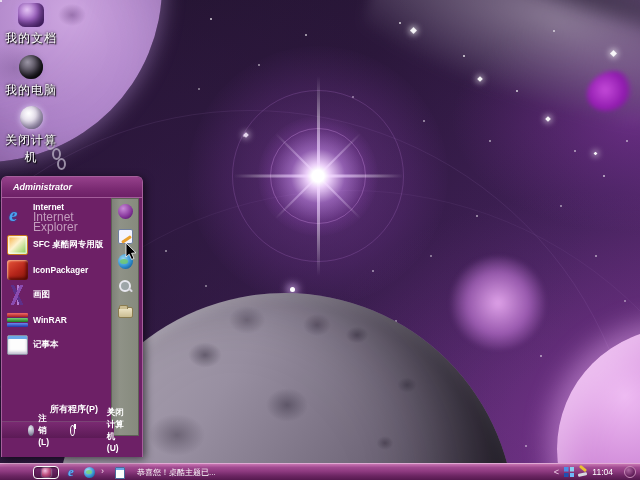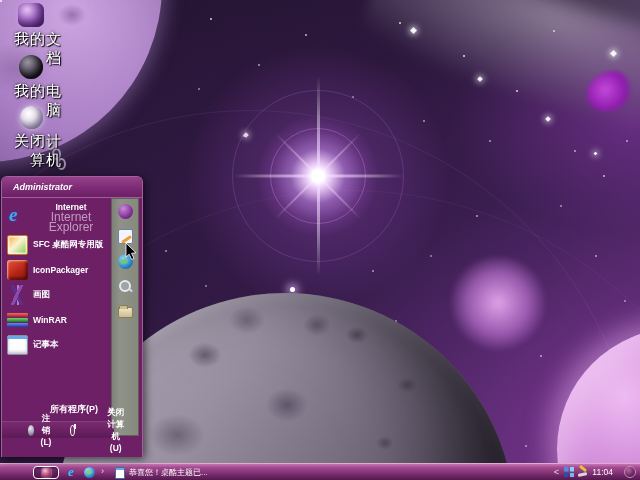--- a/index.html
+++ b/index.html
@@ -86,40 +86,40 @@
   .rayD1{transform:rotate(45deg);height:120px;top:-60px;opacity:.8;width:2px;}
   .rayD2{transform:rotate(-45deg);height:120px;top:-60px;opacity:.8;width:2px;}
   .ring1{left:-48px;top:-48px;width:96px;height:96px;border-radius:50%;border:1px solid rgba(232,175,250,.32);}
   .ring2{left:-86px;top:-86px;width:172px;height:172px;border-radius:50%;border:1px solid rgba(205,135,235,.2);}
   .chain-bit{left:44px;top:138px;width:26px;height:34px;}
   .chain-bit i{position:absolute;display:block;border:2px solid rgba(190,180,200,.75);border-radius:50%;width:9px;height:12px;}
   .chain-bit i:nth-child(1){left:2px;top:0;} .chain-bit i:nth-child(2){left:8px;top:10px;}
   .chain-bit i:nth-child(3){left:13px;top:20px;}
 
   
-  .desk-icon{width:62px;text-align:right;color:#fff;font-size:15px;cursor:default;}
+  .desk-icon{width:62px;text-align:center;color:#fff;font-size:12px;cursor:default;}
   .desk-icon .glyph{width:26px;height:24px;margin:0 auto 3px;}
   .desk-icon .lbl{text-shadow:1px 1px 1px #000, 0 0 3px #000;letter-spacing:1px;}
   .g-docs{border-radius:7px;background:radial-gradient(circle at 35% 28%,#e2c2f2 0%,#a468c8 45%,#5b2a80 90%);
     box-shadow:0 0 6px rgba(200,150,240,.7), inset -4px -4px 8px rgba(30,10,50,.6);}
   .g-comp{width:24px;height:24px;border-radius:50%;margin:0 auto 3px;
     background:radial-gradient(circle at 36% 30%, #9a94a4 0%, #57515f 40%, #17131d 85%);
     box-shadow:0 0 5px rgba(160,130,190,.5), inset -3px -3px 6px rgba(0,0,0,.8);}
   .g-net{width:23px;height:23px;border-radius:50%;margin:0 auto 3px;
     background:radial-gradient(circle at 38% 32%, #ffffff 0%, #e8e2ee 35%, #b3a9c4 70%, #776d8a 95%);
     box-shadow:0 0 6px rgba(230,220,250,.8), inset -3px -3px 6px rgba(60,50,80,.5);}
 
   
   .startmenu{left:1px;top:176px;width:142px;height:281px;z-index:30;
     background:#6d2066;border:1px solid #a55f9b;border-bottom:none;border-radius:6px 6px 0 0;
     box-shadow:2px 2px 8px rgba(0,0,0,.6);color:#fff;}
   .sm-header{height:21px;line-height:21px;padding-left:11px;font-size:9px;font-weight:bold;font-style:italic;
     border-radius:5px 5px 0 0;background:linear-gradient(#96418b,#7a2a72 60%,#6d2066);
     border-bottom:1px solid rgba(255,255,255,.15);}
-  .sm-body{position:relative;height:240px;text-align:center;}
+  .sm-body{position:relative;height:240px;}
   .sm-items{position:absolute;left:5px;top:3px;width:102px;display:flex;flex-direction:column;}
   .sm-item{display:flex;align-items:center;height:25px;cursor:pointer;}
   .sm-item.first{height:31px;}
   .sm-ic{width:21px;height:20px;margin-right:5px;flex:0 0 21px;position:relative;}
   .sm-text{line-height:10px;}
   .sm-label{font-size:8.5px;font-weight:bold;white-space:nowrap;}
   .sm-sub{font-size:12px;color:#c39cbd;}
   .ic-ie::before{content:"e";font-family:"Liberation Serif",serif;font-style:italic;font-weight:bold;
     font-size:19px;color:#4aa3f0;text-shadow:0 0 2px #1a5fb0;position:absolute;left:2px;top:-3px;}
   .ic-sfc{background:linear-gradient(135deg,#f6a93b 0%,#fdf3d0 45%,#7ec850 100%);border:1px solid #c87820;border-radius:2px;
@@ -183,21 +183,21 @@
     background:radial-gradient(circle at 35% 30%, #f0c0e0 0%, #c05080 50%, #702050 95%);
     box-shadow:0 0 2px #fff;}
   .ql-ie{position:absolute;left:64px;top:1px;width:14px;height:14px;cursor:pointer;
     font-family:"Liberation Serif",serif;font-style:italic;font-weight:bold;font-size:13px;color:#5ab0f5;
     text-shadow:0 0 2px #1a5fb0;line-height:14px;text-align:center;}
   .ql-globe{position:absolute;left:84px;top:3px;width:11px;height:11px;border-radius:50%;cursor:pointer;
     background:radial-gradient(circle at 35% 32%, #aee0f8 0%, #3a95d5 55%, #12507f 95%);}
   .ql-globe::after{content:"";position:absolute;left:2px;top:3px;width:6px;height:4px;border-radius:50%;
     background:rgba(120,210,120,.85);}
   .ql-more{position:absolute;left:101px;top:2px;font-size:9px;color:#f0d0e8;cursor:pointer;}
-  .task-btn{position:absolute;left:111px;top:0;height:17px;display:flex;align-items:center;gap:4px;
+  .task-btn{position:absolute;left:111px;top:0;height:17px;display:flex;align-items:center;gap:12px;
     padding:0 4px;cursor:pointer;max-width:130px;}
   .task-ic{width:10px;height:12px;background:#fdfdfd;border:1px solid #4a6a9a;border-radius:1px;
     box-shadow:inset 0 2px 0 #6aa7e8;flex:0 0 10px;}
   .task-label{font-size:8px;white-space:nowrap;overflow:hidden;text-overflow:ellipsis;}
   .tray-chev{position:absolute;right:81px;top:3px;font-size:9px;color:#f0d0e8;cursor:pointer;line-height:11px;}
   .tray-ic1{position:absolute;right:66px;top:3px;width:10px;height:10px;cursor:pointer;
     background:
       linear-gradient(#4a90e8,#4a90e8) 0 0/4.5px 4.5px no-repeat,
       linear-gradient(#8ad0f0,#8ad0f0) 5.5px 0/4.5px 4.5px no-repeat,
       linear-gradient(#2050b0,#2050b0) 0 5.5px/4.5px 4.5px no-repeat,

